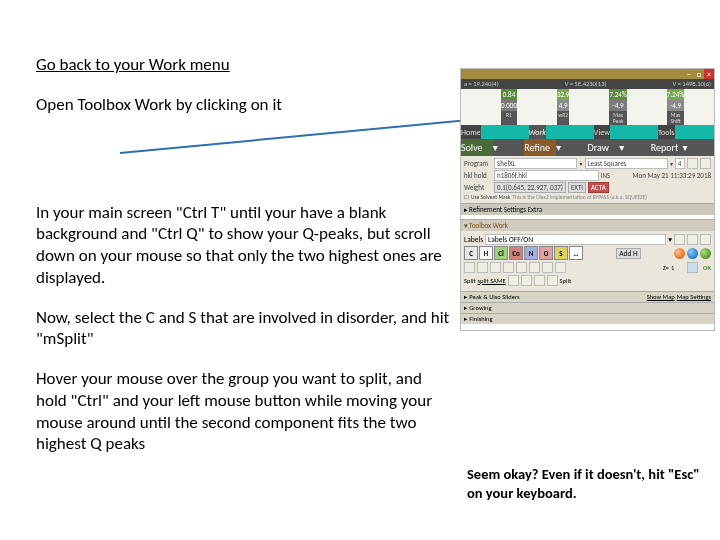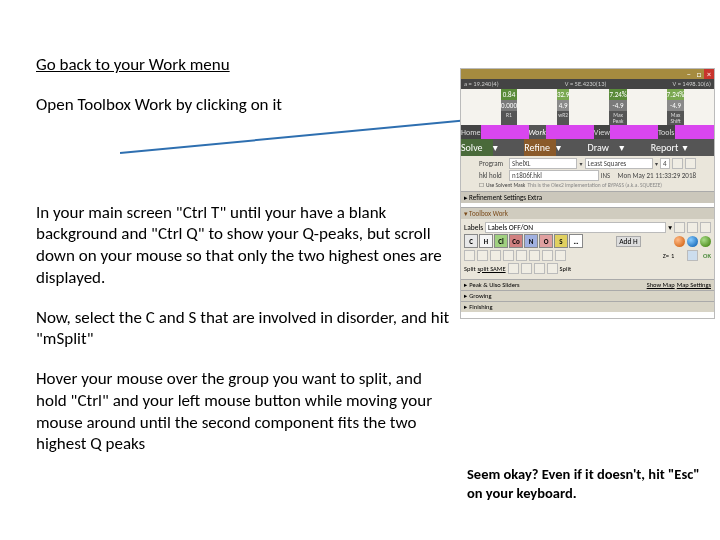--- a/index.html
+++ b/index.html
@@ -51,42 +51,42 @@
     font-size: 7px; text-align: center;
   }
   .metrics div { padding: 1px 0; color: #fff; margin-left: 40px; }
   .m-r1a { background: #5a8b3a; } .m-r1b { background: #7aa850; } .m-r1c { background: #5a8b3a; }
   .m-r1d { background: #7aa850; } .m-r1e { background: #b52c2c; } .m-r1f { background: #5a8b3a; }
   .m-r2a { background: #7a7a7a; } .m-r2b { background: #8a8a8a; } .m-r2c { background: #7a7a7a; }
   .m-r2d { background: #8a8a8a; } .m-r2e { background: #555; } .m-r2f { background: #8a8a8a; }
   .metrics .lbl { background: #555; font-size: 5.5px; color: #ddd; }
 
   .tabs {
-    display: flex; background: #d946ef; gap: 48px;
+    display: flex; background: #14b8a6; gap: 48px;
   }
   .tabs div {
     flex: 1; text-align: center; padding: 2px 0; font-size: 8px;
     color: #ddd; background: #444;
   }
   .tabs .active { background: #555; color: #fff; font-style: italic; }
 
   .toolbar {
     display: flex; background: #555;
   }
   .toolbar div {
     flex: 1; text-align: left; padding: 2px 0;
     font-size: 10px; color: #fff;
   }
   .tb-solve { background: #4a6a3a; }
   .tb-refine { background: #8a5a2a; }
   .tb-draw { background: #555; }
   .tb-report { color: #e8c040; }
   .tb-arrow { flex: 0 0 6px; }
 
-  .panel { background: #eae6db; padding: 2px 18px; font-size: 7px; color: #444; }
+  .panel { background: #eae6db; padding: 2px 3px; font-size: 7px; color: #444; }
   .panel-row { display: flex; align-items: center; gap: 2px; margin-bottom: 1px; }
   .panel-row .field { background: #fff; border: 1px solid #bbb; padding: 0 2px; flex: 1; }
   .panel-row .btn { background: #ddd; border: 1px solid #aaa; padding: 0 2px; }
   .panel-row .label { min-width: 28px; }
   .panel-head { background: #cbc7bb; border-top: 1px solid #aaa; padding: 1px 3px; font-size: 7px; }
 
   .txwork { background: #eae6db; padding: 3px; }
   .elements { display: flex; gap: 1px; margin: 2px 0; }
   .el {
     width: 14px; height: 14px; border: 1px solid #888;
@@ -199,20 +199,26 @@
         <span class="field" style="flex:0 0 10px">4</span>
         <span class="tic"></span>
         <span class="tic"></span>
       </div>
       <div class="panel-row">
         <span class="label">hkl hold</span>
         <span class="field">n1806f.hkl</span>
         <span>INS</span>
         <span style="flex:1;text-align:right">Mon May 21 11:33:29 2018</span>
       </div>
+      <div class="panel-row">
+        <span class="label">Weight</span>
+        <span class="btn">0.1(0.645, 22.927, 037)</span>
+        <span class="btn">EXTI</span>
+        <span class="btn" style="background:#c0504d;color:#fff;border-color:#a03d3a">ACTA</span>
+      </div>
       <div class="panel-row" style="font-size:5.5px">
         <span>☐</span>
         <span>Use Solvent Mask</span>
         <span style="flex:1;color:#888">This is the Olex2 implementation of BYPASS (a.k.a. SQUEEZE)</span>
       </div>
     </div>
     <div class="panel-head">
       ▸ <span>Refinement Settings Extra</span>
     </div>
     <div style="height:4px;background:#fff"></div>

